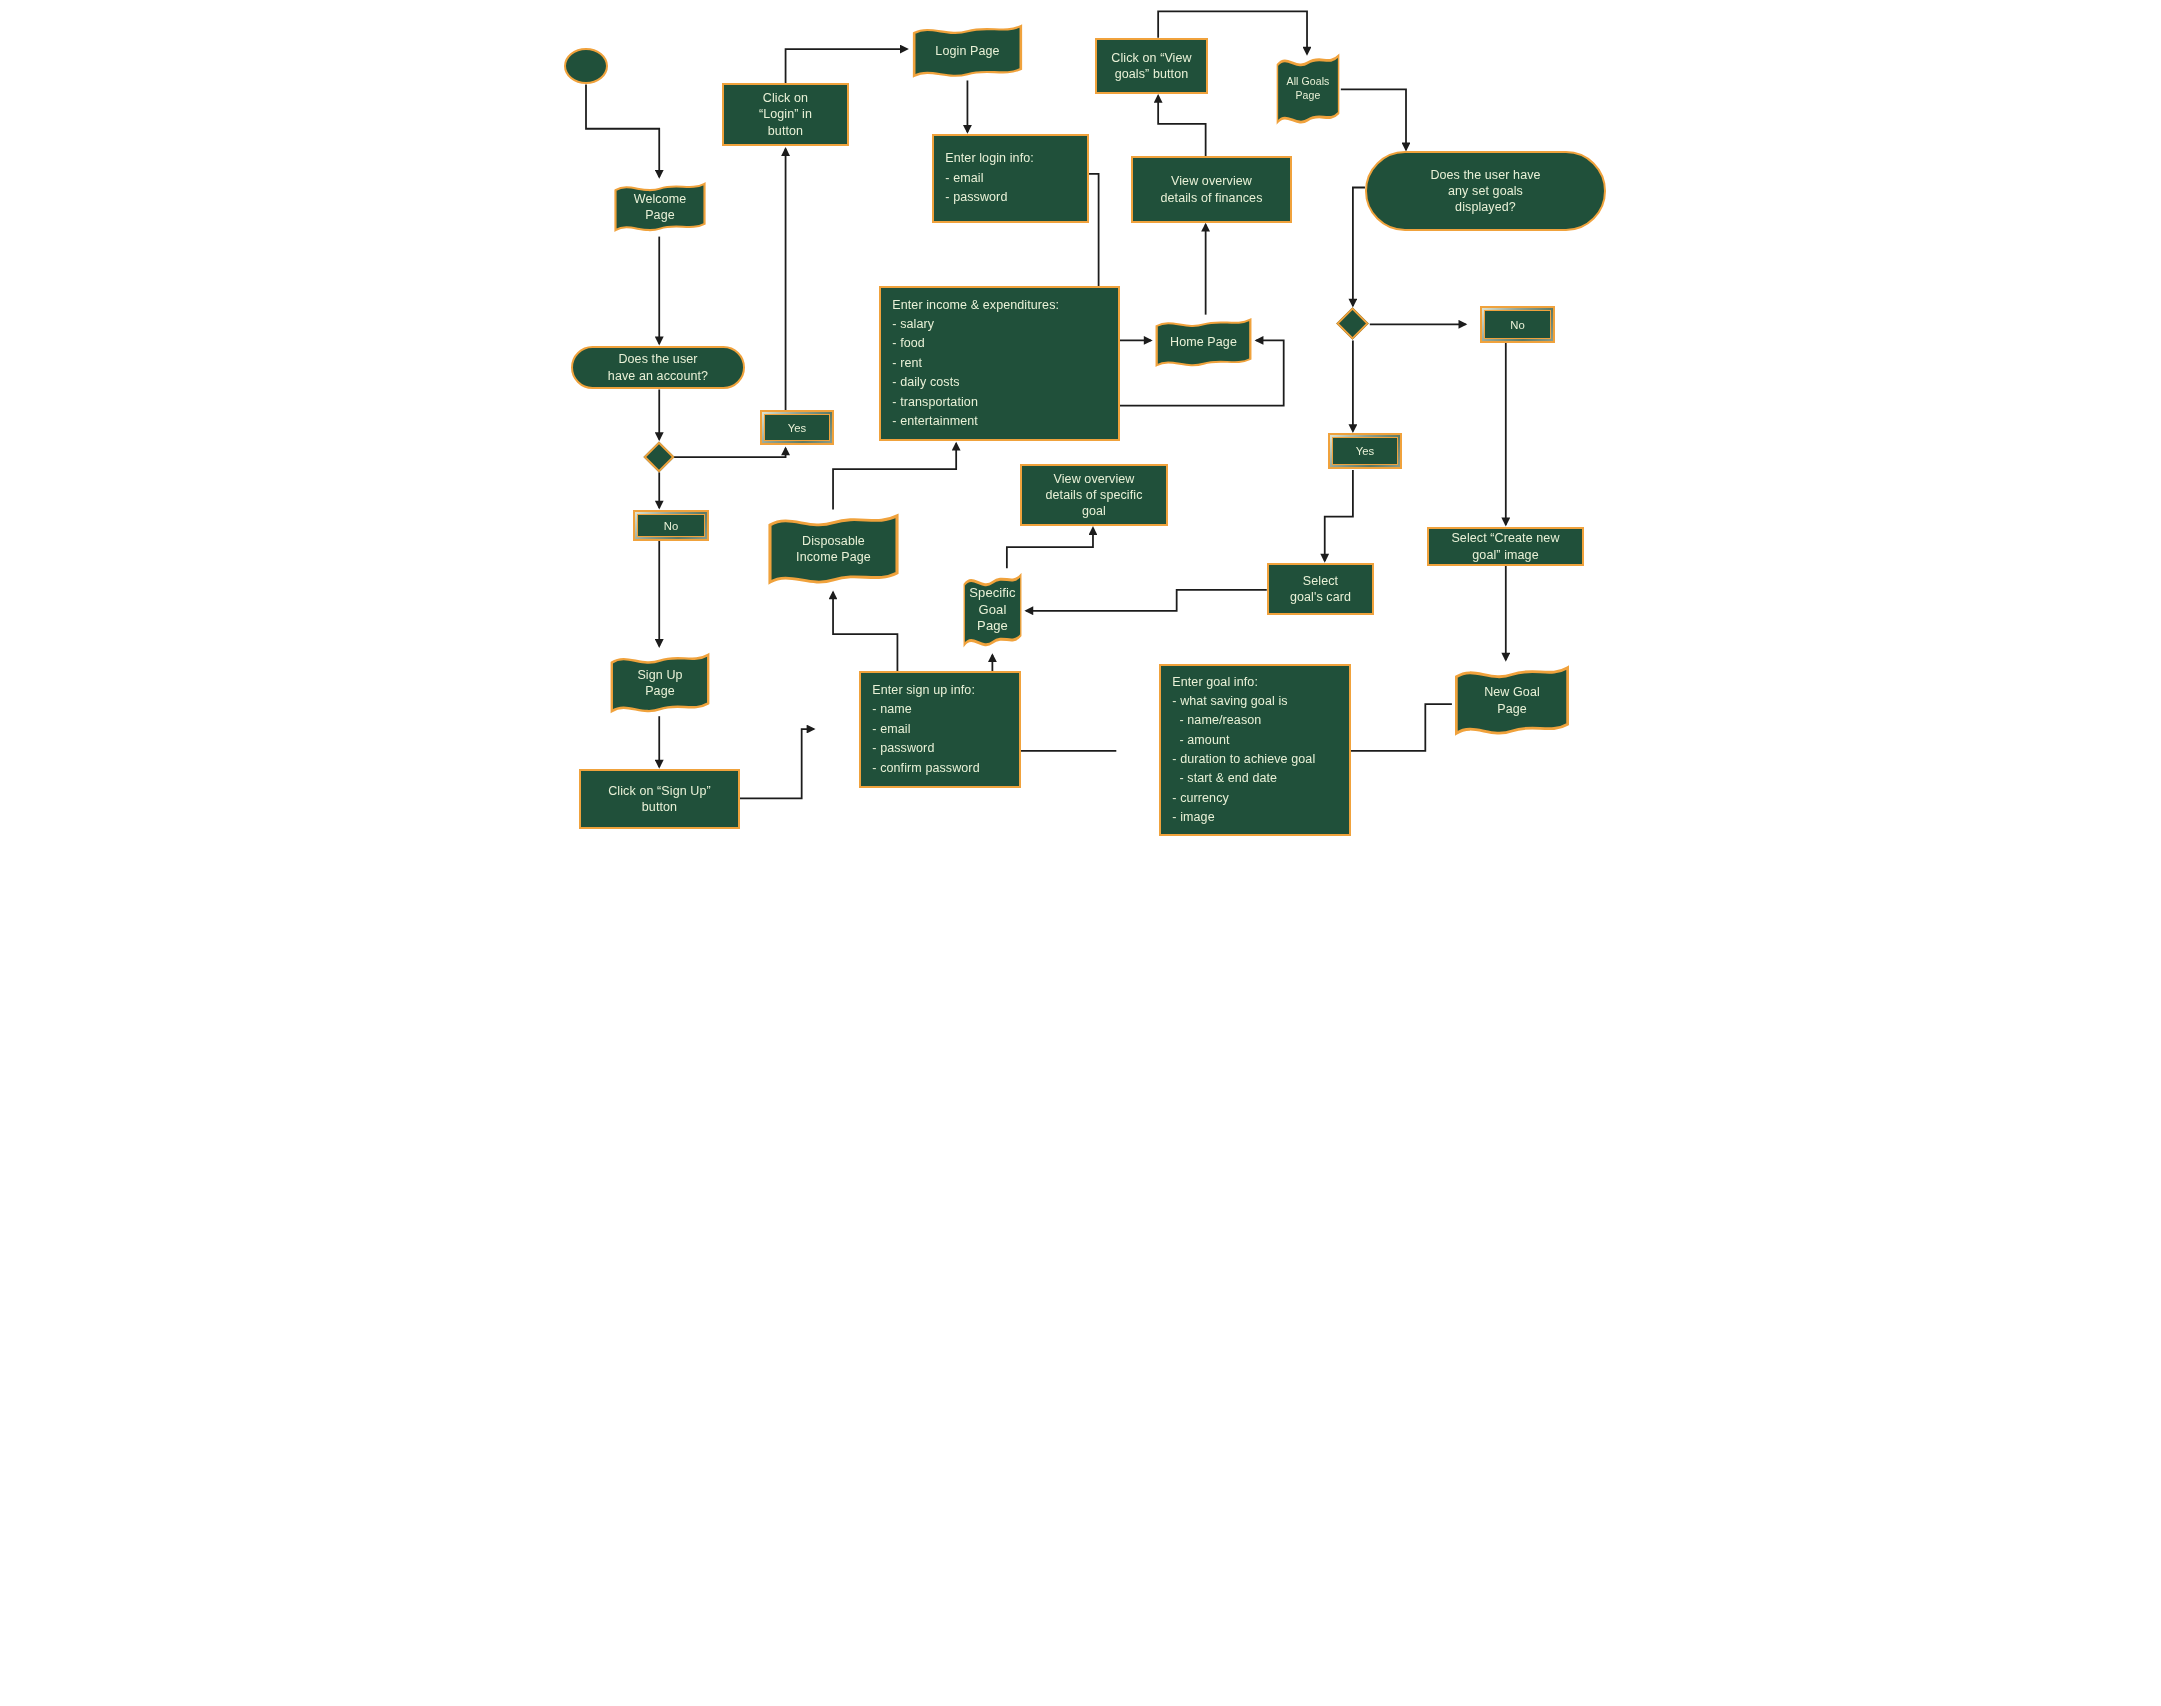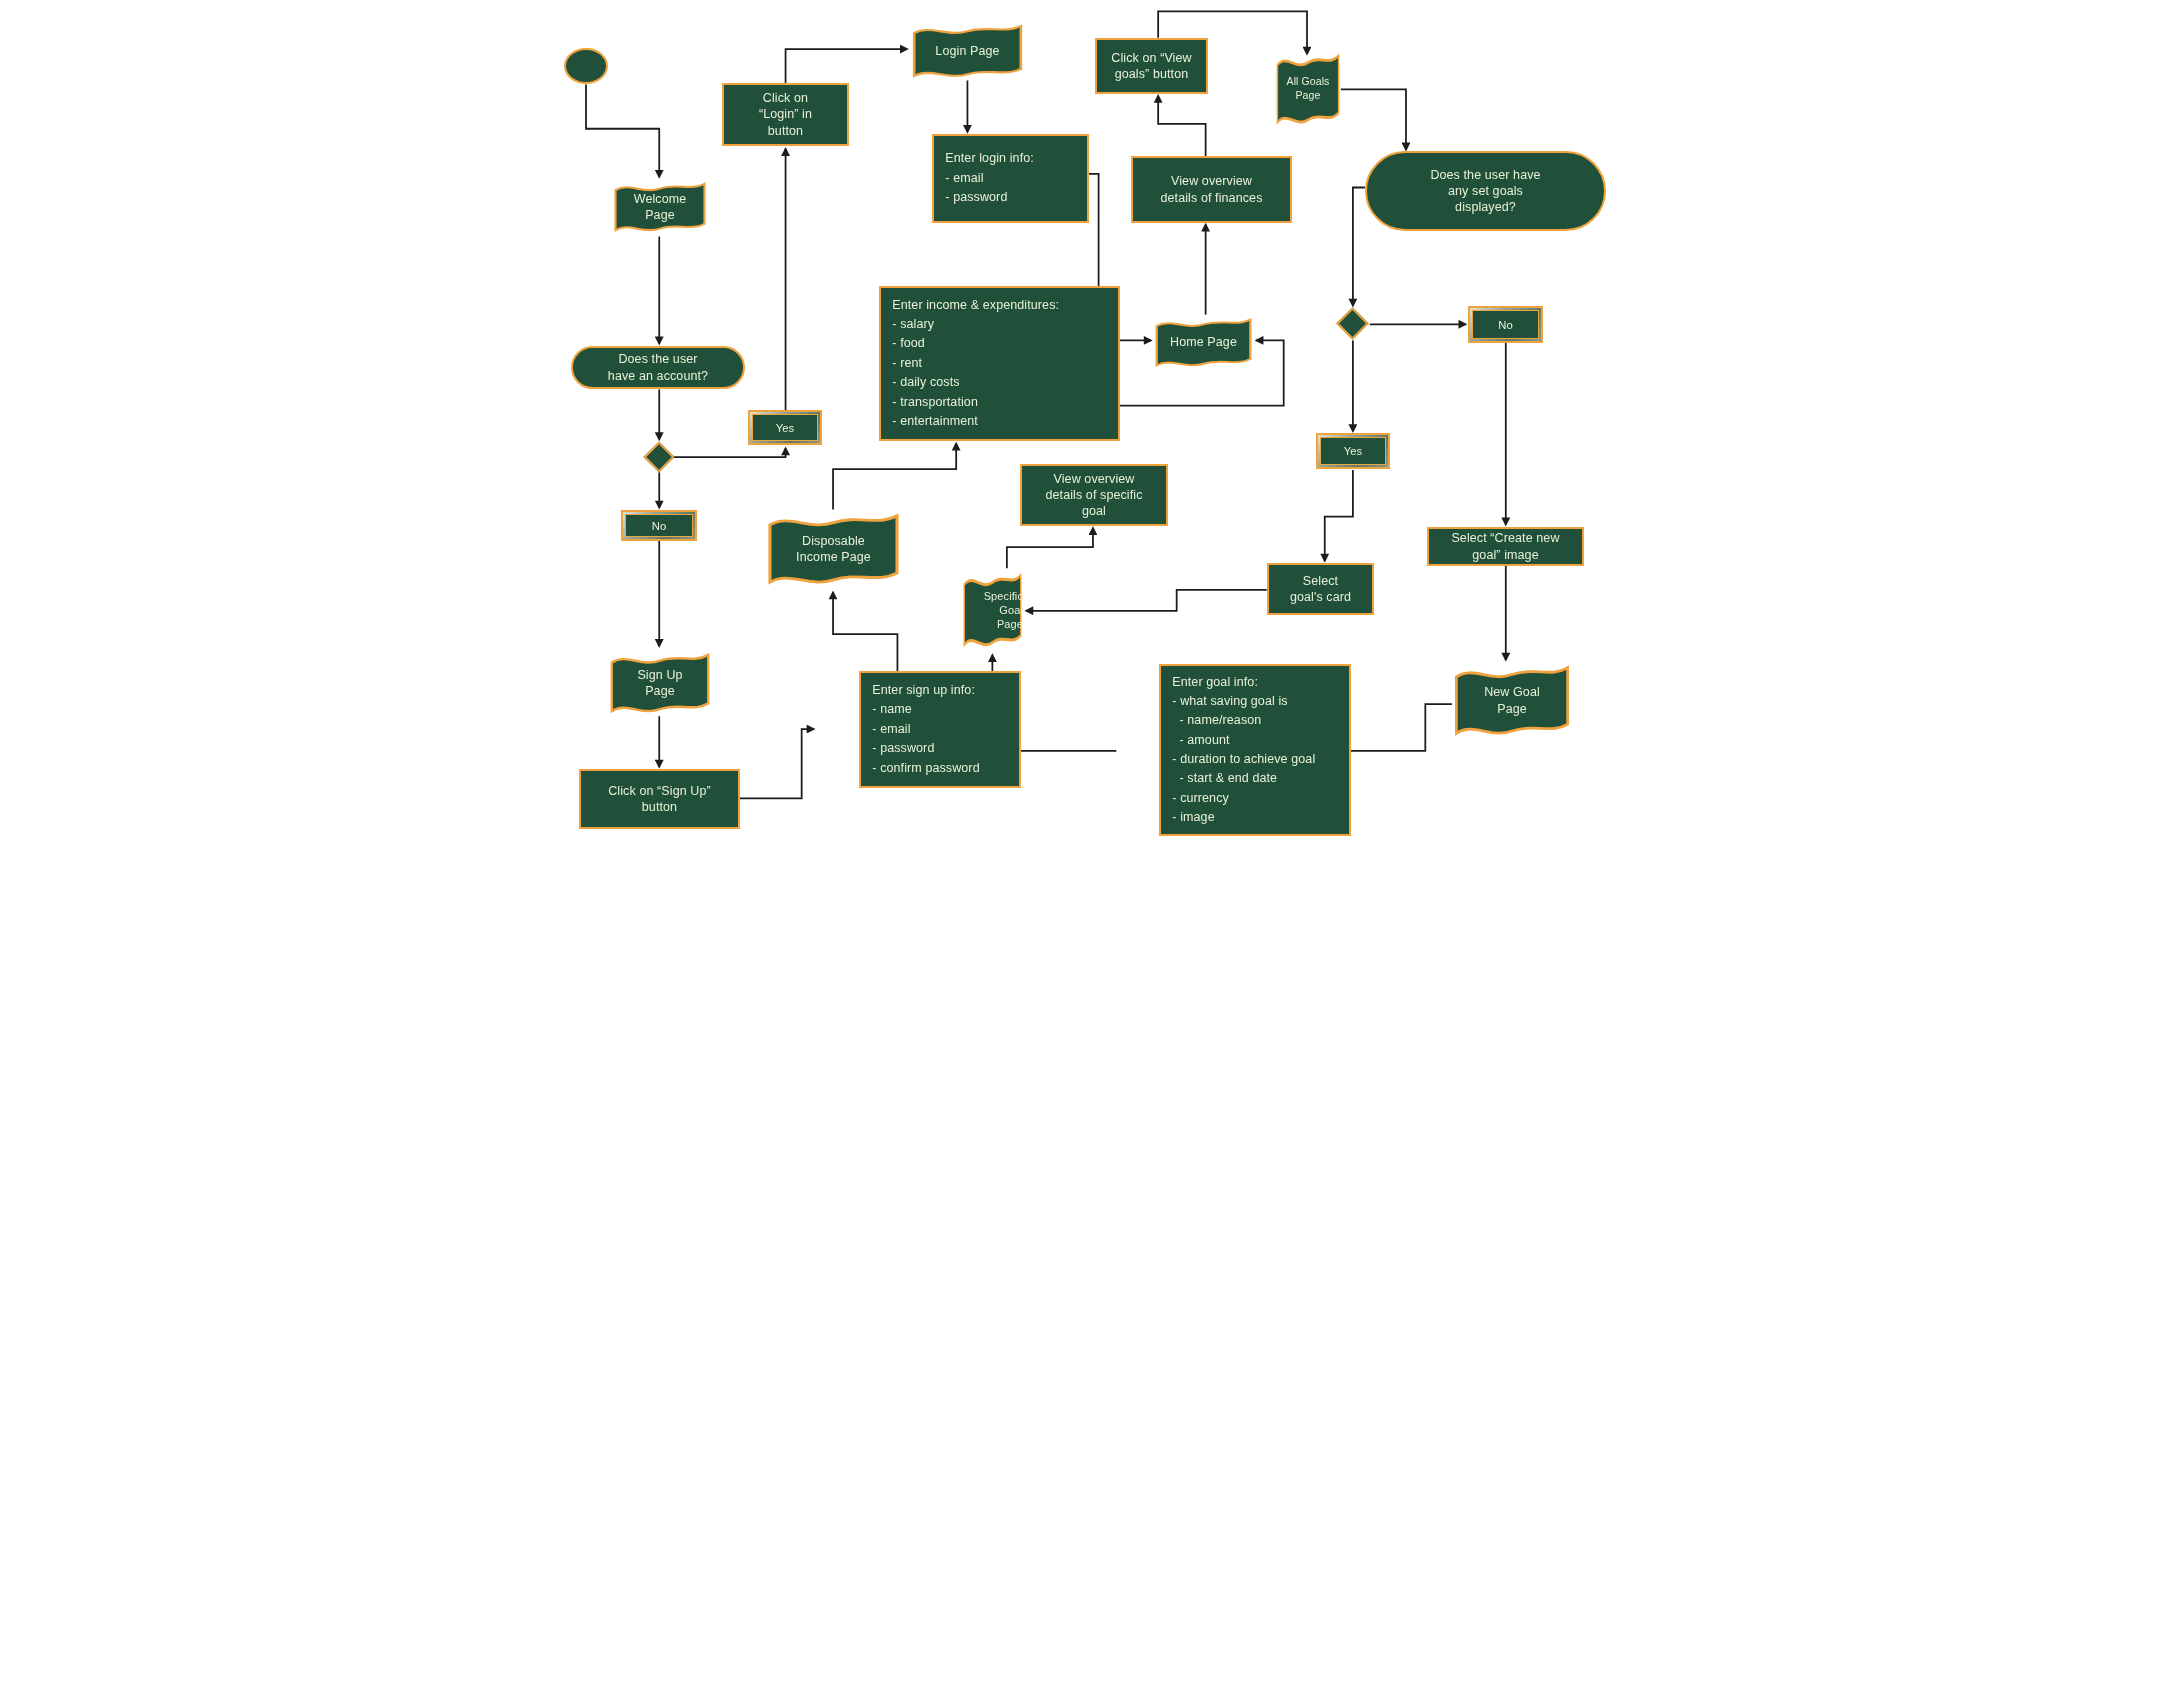--- a/index.html
+++ b/index.html
@@ -17,27 +17,27 @@
        font-weight:500;line-height:1.3;letter-spacing:0.1px;z-index:2;}
   .box{background:var(--fill);border:2px solid var(--border);display:flex;align-items:center;
        justify-content:center;color:var(--ink);white-space:pre-wrap;text-align:center;
        font-size:12.5px;font-weight:500;line-height:1.3;letter-spacing:0.1px;}
   .box.left{justify-content:flex-start;text-align:left;padding:6.4px 11.3px;line-height:1.55;margin-left:43px;}
   .stadium{border-radius:48px;padding:3.2px 8px;}
   .circle{background:var(--fill);border:2.4px solid var(--border);border-radius:50%;}
   .diamond{background:var(--fill);border:2px solid var(--border);transform:rotate(45deg);}
   .tag{border:2px solid var(--border);padding:2.4px;
        background:linear-gradient(135deg,#dfe4d2 0%,#93a494 35%,#5c7a66 70%,#8a9c8c 100%);
-       display:flex;}
+       display:flex;margin-left:12px;}
   .tag-in{flex:1;border:1.6px solid var(--border);background:var(--fill);display:flex;
        align-items:center;justify-content:center;color:var(--ink);font-size:11.3px;font-weight:500;}
   .flag .fs{position:absolute;inset:0;width:100%;height:100%;overflow:visible;}
   .flag use{fill:var(--fill);stroke:var(--border);stroke-width:5;}
   .small .lbl{font-size:10.5px;}
-  .xsmall .lbl{font-size:11px;text-align:right;}
+  .xsmall .lbl{font-size:13px;}
 </style>
 </head>
 <body>
 
 <div id="canvas">
 
   <svg id="wires" xmlns="http://www.w3.org/2000/svg" viewBox="0 0 1343 1060" width="1081" height="853">
     <defs>
       <marker id="arr" viewBox="0 0 10 10" refX="8" refY="5" markerWidth="13" markerHeight="11" markerUnits="userSpaceOnUse" orient="auto">
         <path d="M0,0 L10,5 L0,10 Z" fill="#1c1c1c"></path>

